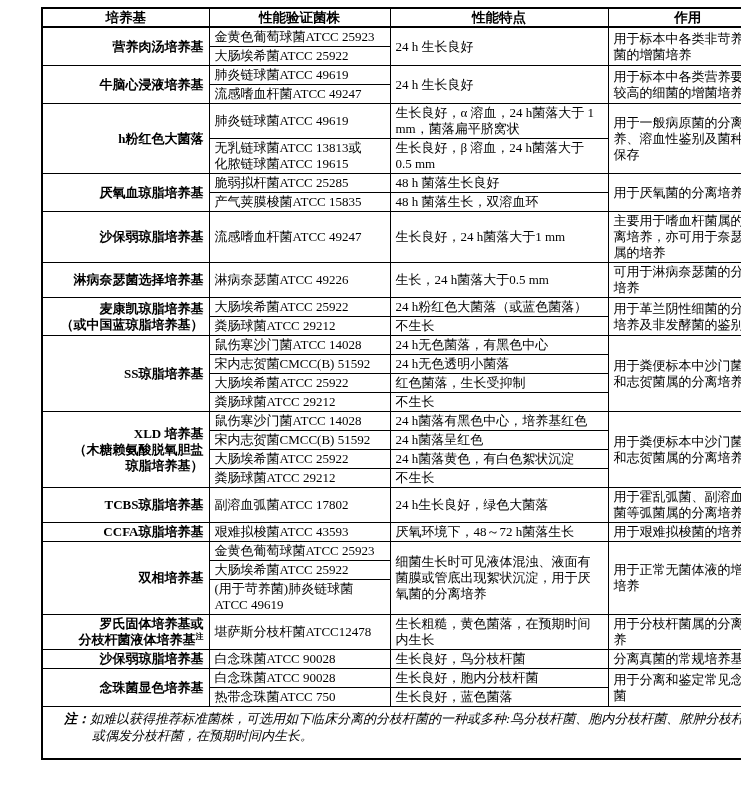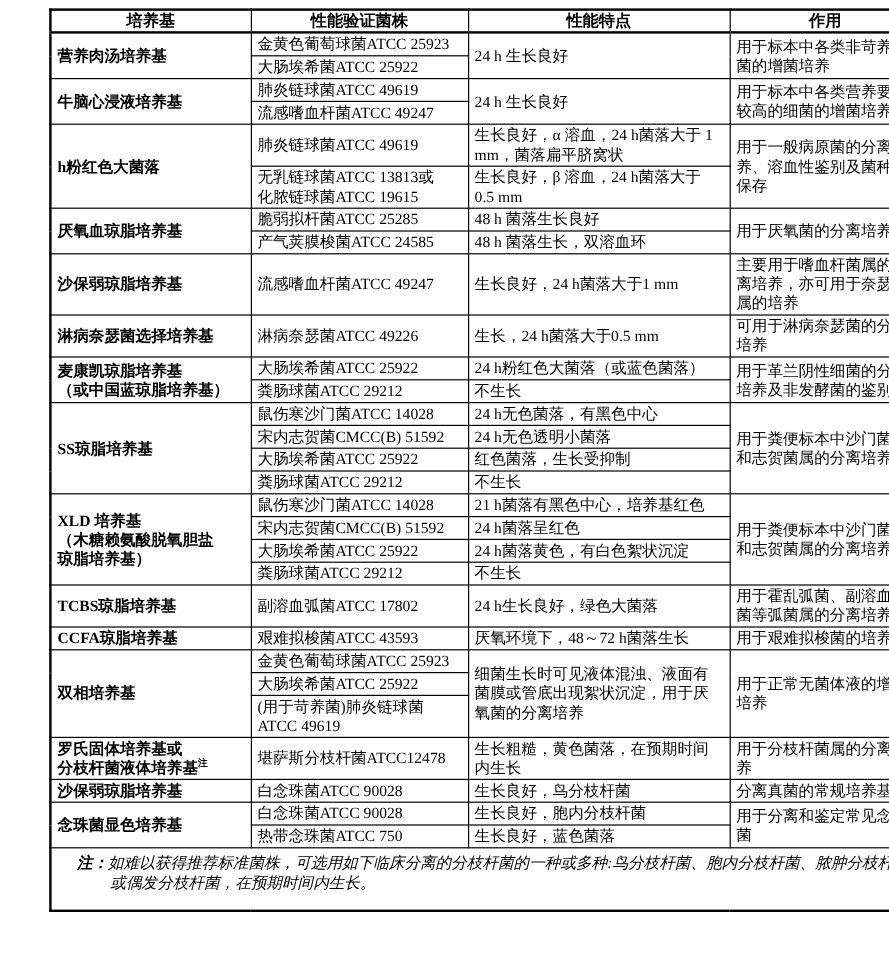--- a/index.html
+++ b/index.html
@@ -20,21 +20,21 @@
     border: 1px solid var(--bd, #000000);
     font-size: 13px; line-height: 16px; padding: 1px 5px;
     vertical-align: middle; box-sizing: border-box;
     overflow-wrap: break-word;
   }
   th {
     font-weight: bold; text-align: center; height: 19px;
     font-size: 13.5px; border-bottom: 2px solid var(--bd, #000000);
     padding: 0 2px;
   }
-  td.c-medium { text-align: left; font-weight: bold; }
+  td.c-medium { text-align: right; font-weight: bold; }
   td.c-strain, td.c-feature, td.c-use { text-align: left; }
   td.c-medium sup { font-size: 8px; line-height: 0; }
   td.note-cell {
     vertical-align: top; padding: 3px 8px 14px 21px; font-style: italic;
   }
   .note-p {
     font-size: 13px; line-height: 17px;
     padding-left: 2.15em; text-indent: -2.15em;
   }
   .note-label { font-weight: bold; }
@@ -87,21 +87,21 @@
           <td class="c-strain">无乳链球菌ATCC 13813或<br>化脓链球菌ATCC 19615</td>
           <td class="c-feature">生长良好，β 溶血，24 h菌落大于 0.5 mm</td>
         </tr>
         <tr>
           <td class="c-medium" rowspan="2">厌氧血琼脂培养基</td>
           <td class="c-strain">脆弱拟杆菌ATCC 25285</td>
           <td class="c-feature">48 h 菌落生长良好</td>
           <td class="c-use" rowspan="2">用于厌氧菌的分离培养</td>
         </tr>
         <tr>
-          <td class="c-strain">产气荚膜梭菌ATCC 24585</td>
+          <td class="c-strain">产气荚膜梭菌ATCC 15835</td>
           <td class="c-feature">48 h 菌落生长，双溶血环</td>
         </tr>
         <tr>
           <td class="c-medium" rowspan="1">沙保弱琼脂培养基</td>
           <td class="c-strain">流感嗜血杆菌ATCC 49247</td>
           <td class="c-feature">生长良好，24 h菌落大于1 mm</td>
           <td class="c-use" rowspan="1">主要用于嗜血杆菌属的分离培养，亦可用于奈瑟菌属的培养</td>
         </tr>
         <tr>
           <td class="c-medium" rowspan="1">淋病奈瑟菌选择培养基</td>
@@ -133,21 +133,21 @@
           <td class="c-strain">大肠埃希菌ATCC 25922</td>
           <td class="c-feature">红色菌落，生长受抑制</td>
         </tr>
         <tr>
           <td class="c-strain">粪肠球菌ATCC 29212</td>
           <td class="c-feature">不生长</td>
         </tr>
         <tr>
           <td class="c-medium" rowspan="4">XLD 培养基<br>（木糖赖氨酸脱氧胆盐<br>琼脂培养基）</td>
           <td class="c-strain">鼠伤寒沙门菌ATCC 14028</td>
-          <td class="c-feature">21 h菌落有黑色中心，培养基红色</td>
+          <td class="c-feature">24 h菌落有黑色中心，培养基红色</td>
           <td class="c-use" rowspan="4">用于粪便标本中沙门菌属和志贺菌属的分离培养</td>
         </tr>
         <tr>
           <td class="c-strain">宋内志贺菌CMCC(B) 51592</td>
           <td class="c-feature">24 h菌落呈红色</td>
         </tr>
         <tr>
           <td class="c-strain">大肠埃希菌ATCC 25922</td>
           <td class="c-feature">24 h菌落黄色，有白色絮状沉淀</td>
         </tr>

